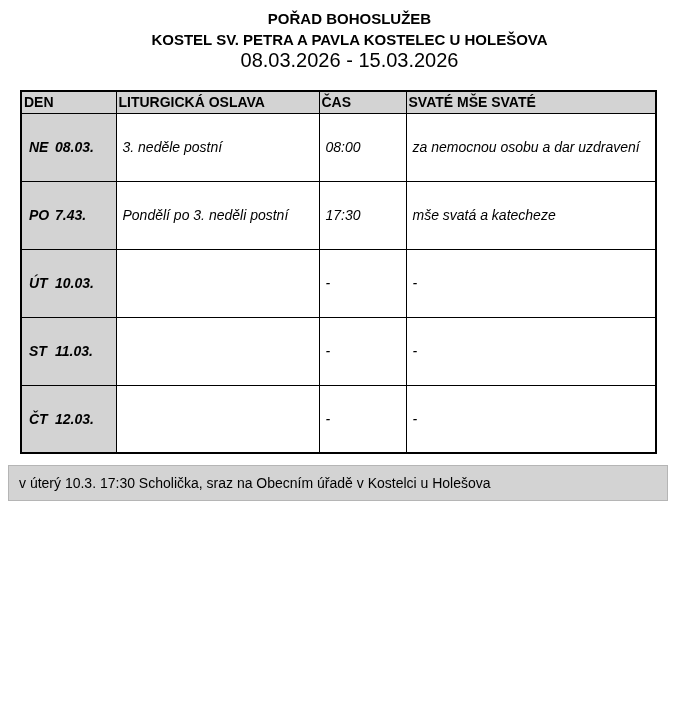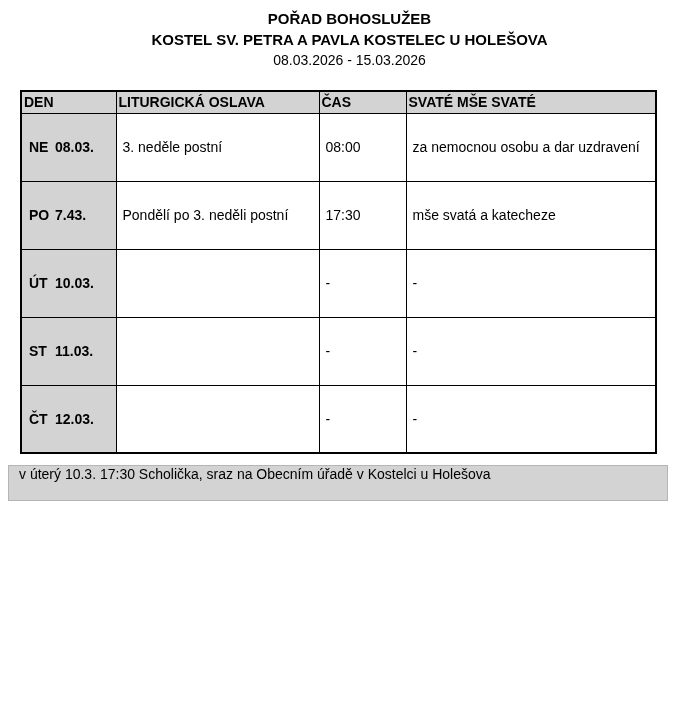--- a/index.html
+++ b/index.html
@@ -8,60 +8,60 @@
     height: 725px;
     background: #ffffff;
     color: #000000;
     font-family: "Liberation Sans", sans-serif;
     overflow: hidden;
   }
   .page { padding-top: 8px; }
 
   .titles { text-align: center; margin-left: 24px; }
   .title-line { font-size: 15px; font-weight: bold; line-height: 21px; }
-  .date-line  { font-size: 14px; font-weight: normal; line-height: 21px; }
+  .date-line  { font-size: 20px; font-weight: normal; line-height: 21px; }
 
   table.schedule {
     border-collapse: collapse;
     table-layout: fixed;
     width: 635px;
     margin: 19px 0 0 20px;
     border: 2px solid #000;
   }
   .schedule th, .schedule td {
     border: 1px solid #000;
     font-size: 14px;
     vertical-align: middle;
   }
   .schedule thead th {
     background: var(--cell-gray, #d3d3d3);
     font-weight: bold;
     height: 22px;
     text-align: left;
     padding: 1px 2px;
   }
-  .schedule tr.data-row { height: 68px; }
+  .schedule tr.data-row { height: 68px; font-style: italic; }
   .schedule td { text-align: left; padding: 2px 6px; }
   .schedule td.day-cell {
     background: var(--cell-gray, #d3d3d3);
     font-weight: bold;
     text-align: left;
     padding-left: 7px;
   }
   .day-cell .day-abbr { display: inline-block; min-width: 26px; }
   .day-cell .day-date { display: inline-block; }
 
   .footer-bar {
     width: 660px;
     margin: 11px 0 4px 8px;
     background: var(--cell-gray, #d3d3d3);
     border: 1px solid #b5b5b5;
     height: 36px;
     display: flex;
-    align-items: flex-start;
+    align-items: center;
     padding-left: 10px;
     font-size: 14px;
   }
 </style>
 </head>
 <body>
 
 <div class="page">
 
   <div class="titles">

